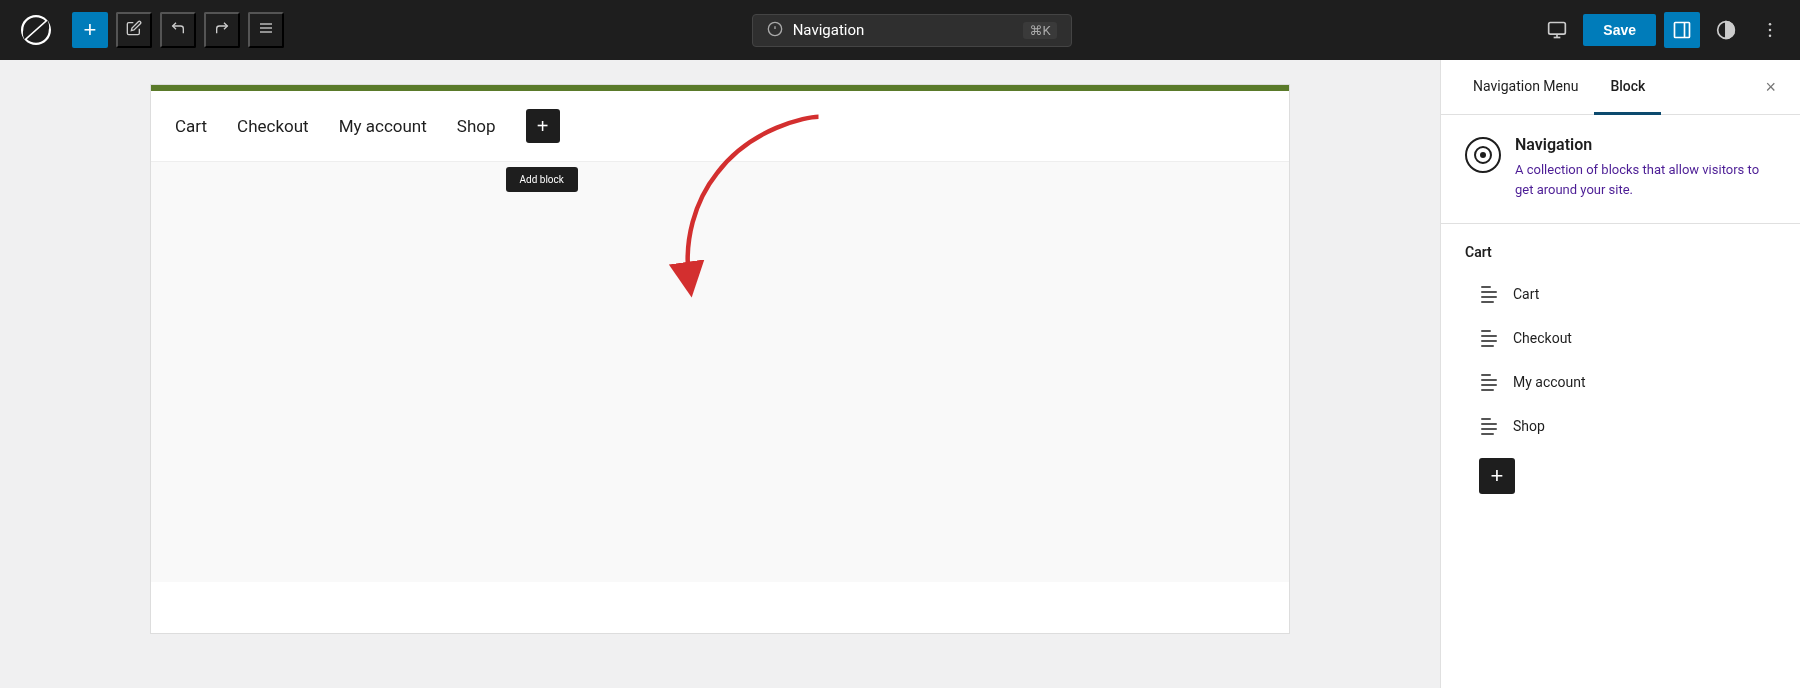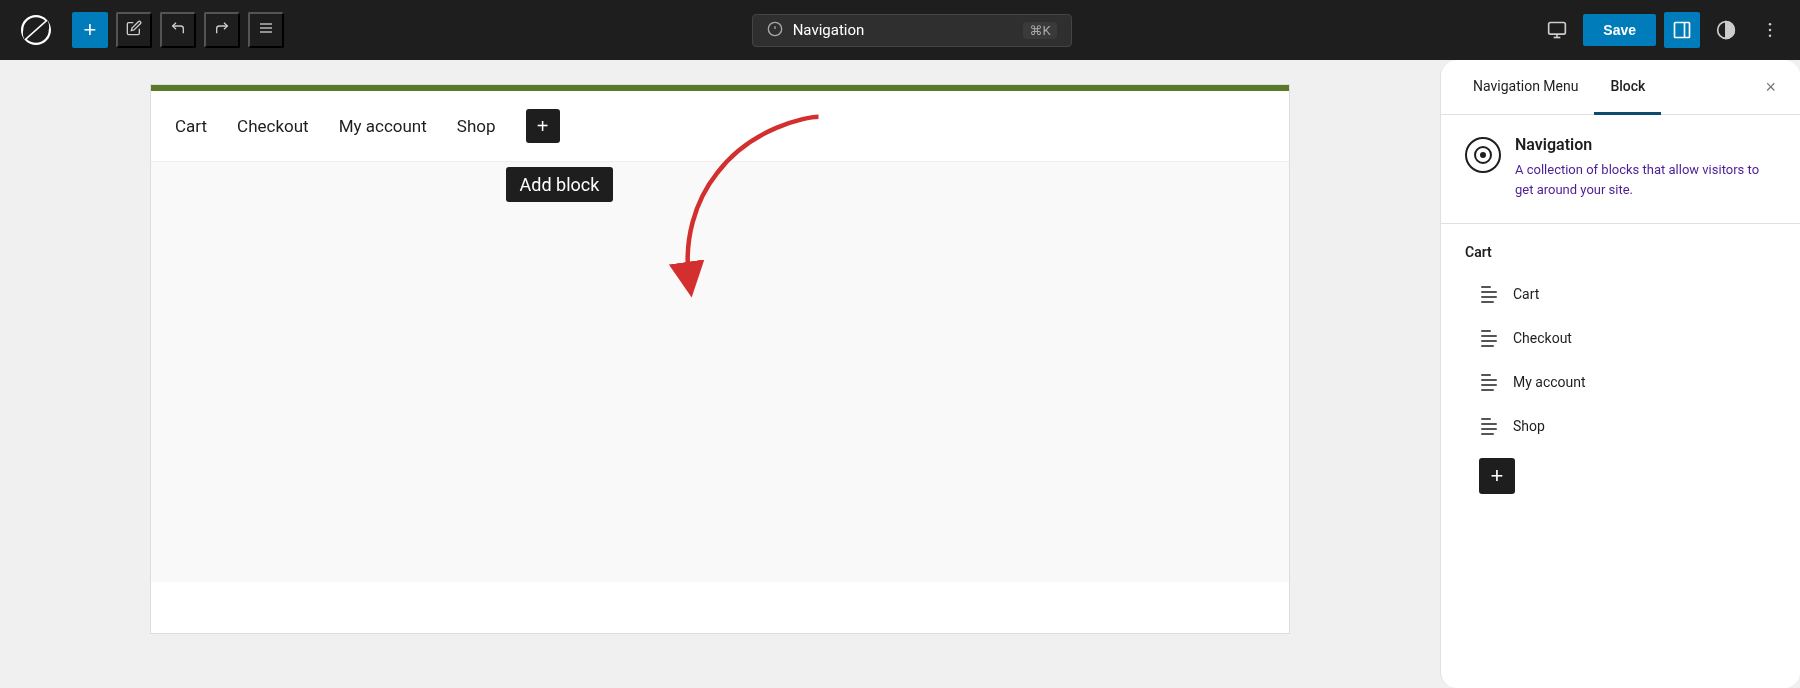--- a/index.html
+++ b/index.html
@@ -44,32 +44,32 @@
       height: 6px; background: #5a7a2a; width: 100%;
     }
     .nav-bar {
       display: flex; align-items: center; padding: 18px 24px; gap: 30px; border-bottom: 1px solid #eee; position: relative;
     }
     .nav-item { font-size: 17px; color: #1e1e1e; cursor: pointer; font-weight: 400; }
     .add-block-btn {
       background: #1e1e1e; color: white; width: 34px; height: 34px; border-radius: 3px; display: flex; align-items: center; justify-content: center; font-size: 20px; cursor: pointer; border: none; position: relative;
     }
     .add-block-tooltip {
-      position: absolute; background: #1e1e1e; color: white; padding: 7px 14px; border-radius: 3px; font-size: 18px; white-space: nowrap; top: 58px; left: -20px; z-index: 10;
+      position: absolute; background: #1e1e1e; color: white; padding: 7px 14px; border-radius: 3px; font-size: 10px; white-space: nowrap; top: 58px; left: -20px; z-index: 10;
     }
     .canvas-content { min-height: 420px; background: #f9f9f9; }
 
     
     .annotation-arrow {
       position: absolute; top: 40px; left: 520px; width: 160px; height: 170px; pointer-events: none;
     }
 
     
     .sidebar {
-      width: 360px; background: white; border-left: 1px solid #e0e0e0; display: flex; flex-direction: column; flex-shrink: 0; border-radius: 16px;
+      width: 360px; background: white; border-left: 1px solid #e0e0e0; display: flex; flex-direction: column; flex-shrink: 0;
     }
     .sidebar-tabs {
       display: flex; border-bottom: 1px solid #e0e0e0; padding: 0 16px; gap: 0; align-items: center;
     }
     .sidebar-tab {
       padding: 18px 16px; font-size: 14px; color: #1e1e1e; cursor: pointer; border-bottom: 3px solid transparent; margin-bottom: -1px;
     }
     .sidebar-tab.active { border-bottom: 3px solid #0c4a6e; color: #1e1e1e; font-weight: 500; }
     .sidebar-tab-spacer { flex: 1; }
     .sidebar-close { background: transparent; border: none; cursor: pointer; color: #777; font-size: 18px; padding: 8px; }

